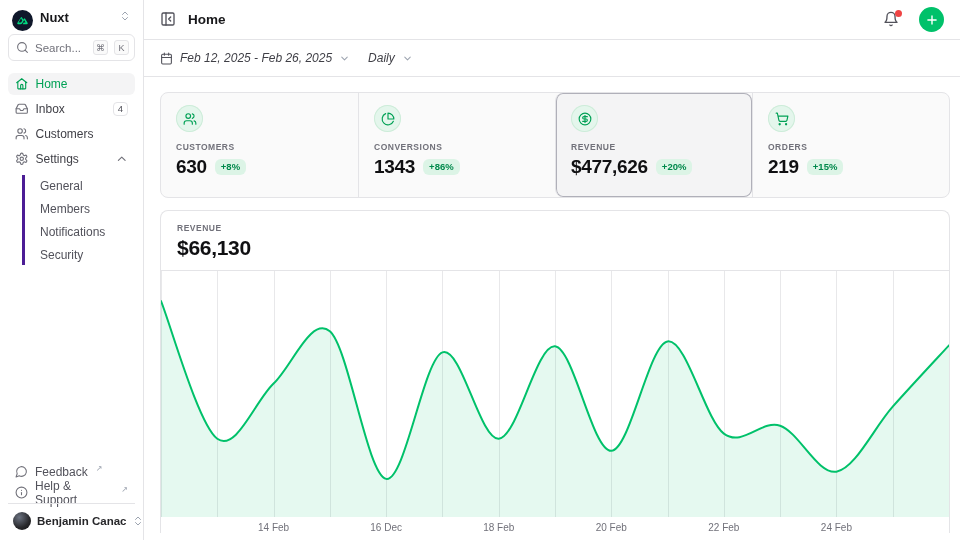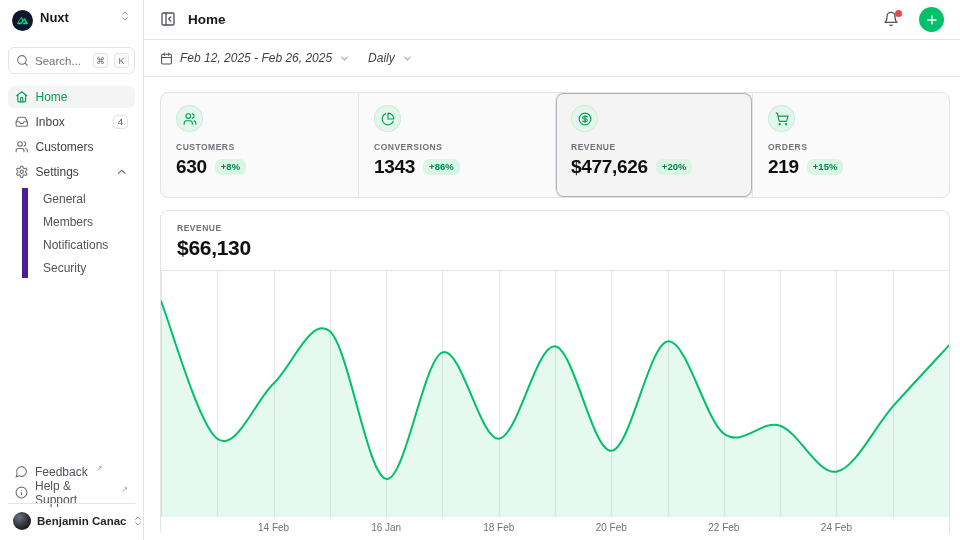--- a/index.html
+++ b/index.html
@@ -11,36 +11,36 @@
   .sidebar { width:144px; min-width:144px; height:540px; border-right:1px solid #e4e4e7;
     display:flex; flex-direction:column; padding:10px 8px 8px; background:#fff; }
   .logo-row { display:flex; gap:7px; padding:0 4px; height:24px; cursor:pointer; }
   .logo-circle { width:21px; height:21px; border-radius:50%; background:#0f172a;
     display:flex; align-items:center; justify-content:center; flex:none; }
   .logo-circle svg { width:13px; height:13px; }
   .brand-name { font-size:13px; font-weight:700; color:#18181b; flex:1; }
   .icon-sm { width:13px; height:13px; color:#71717a; flex:none; }
   .icon-xs { width:12px; height:12px; color:#9ca3af; flex:none; }
 
-  .search-box { margin-top:13px; height:27px; border:1px solid #e4e4e7; border-radius:6px;
+  .search-box { height:27px; border:1px solid #e4e4e7; border-radius:6px;
     display:flex; align-items:center; gap:6px; padding:0 5px 0 7px; background:#fff; cursor:text; }
   .search-box .ph { font-size:11.5px; color:#71717a; flex:1; }
   .kbd { font-size:9px; color:#71717a; border:1px solid #e4e4e7; background:#fafafa;
     border-radius:3px; width:15px; height:15px; display:flex; align-items:center; justify-content:center; }
 
   .nav { margin-top:12px; display:flex; flex-direction:column; gap:3px; }
   .nav-item { height:22px; display:flex; align-items:center; gap:7px; padding:0 7px;
     border-radius:6px; font-size:12px; color:#3f3f46; cursor:pointer; }
   .nav-item svg { width:13.5px; height:13.5px; color:#71717a; flex:none; }
   .nav-item .lbl { flex:1; white-space:nowrap; }
   .nav-item.active { background:#f4f4f5; color:#00a155; }
   .nav-item.active svg { color:#00a155; }
   .count-badge { font-size:9.5px; color:#52525b; border:1px solid #e4e4e7; border-radius:4px;
     padding:1px 4px; line-height:1; background:#fff; }
-  .sub-list { margin:2px 0 0 14px; border-left:6px solid #4c1d95; padding-left:15px;
+  .sub-list { margin:2px 0 0 14px; border-left:3px solid #4c1d95; padding-left:15px;
     display:flex; flex-direction:column; gap:2px; }
   .sub-item { height:21px; display:flex; align-items:center; font-size:12px; color:#52525b;
     border-radius:6px; cursor:pointer; }
 
   .sidebar-spacer { flex:1; }
   .foot-link { height:21px; display:flex; align-items:center; gap:7px; padding:0 7px;
     font-size:12px; color:#52525b; cursor:pointer; border-radius:6px; }
   .foot-link svg { width:13px; height:13px; color:#71717a; flex:none; }
   .ext { font-size:8px; color:#9ca3af; margin-left:1px; transform:translateY(-3px); }
   .user-row { border-top:1px solid #e4e4e7; padding:8px 5px 2px;
@@ -342,21 +342,21 @@
               <line x1="619.5" x2="619.5" y1="0" y2="246" stroke="#e8e8ea" stroke-width="1"></line>
               <line x1="675.5" x2="675.5" y1="0" y2="246" stroke="#e8e8ea" stroke-width="1"></line>
               <line x1="732.5" x2="732.5" y1="0" y2="246" stroke="#e8e8ea" stroke-width="1"></line>
               <line x1="788.5" x2="788.5" y1="0" y2="246" stroke="#e8e8ea" stroke-width="1"></line>
               <path d="M0,30.049225159525975C9.380952380952381,52.997265268915214,37.52380952380952,153.98359161349134,56.285714285714285,167.73746581586144C75.04761904761905,181.49134001823154,93.80952380952381,130.47493163172288,112.57142857142857,112.57247037374657C131.33333333333334,94.67000911577027,150.0952380952381,44.438468550592525,168.85714285714286,60.32269826800365C187.61904761904762,76.20692798541477,206.38095238095238,204.36463081130356,225.14285714285714,207.8778486782133C243.9047619047619,211.39106654512304,262.6666666666667,88.09206927985413,281.42857142857144,81.40200546946215C300.1904761904762,74.71194165907018,318.95238095238096,168.74658158614403,337.7142857142857,167.73746581586144C356.4761904761905,166.72835004557885,375.23809523809524,73.32907930720145,394,75.34731084776664C412.76190476190476,77.36554238833182,431.5238095238095,180.66909753874202,450.2857142857143,179.8468550592525C469.04761904761904,179.024612579763,487.80952380952385,73.29170464904284,506.5714285714286,70.41385597082953C525.3333333333334,67.53600729261622,544.0952380952382,148.52689152233364,562.8571428571429,162.57976298997266C581.6190476190476,176.6326344576117,600.3809523809523,148.3773928896992,619.1428571428571,154.73108477666364C637.9047619047619,161.08477666362808,656.6666666666666,203.87876025524156,675.4285714285714,200.70191431175934C694.1904761904763,197.52506836827712,712.952380952381,156.72838650865998,731.7142857142858,135.67000911577028C750.4761904761906,114.61163172288059,778.6190476190476,84.57137648131268,788,74.35164995442116L788,246L0,246Z" fill="rgba(0,193,106,0.10)"></path>
               <path d="M0,30.049225159525975C9.380952380952381,52.997265268915214,37.52380952380952,153.98359161349134,56.285714285714285,167.73746581586144C75.04761904761905,181.49134001823154,93.80952380952381,130.47493163172288,112.57142857142857,112.57247037374657C131.33333333333334,94.67000911577027,150.0952380952381,44.438468550592525,168.85714285714286,60.32269826800365C187.61904761904762,76.20692798541477,206.38095238095238,204.36463081130356,225.14285714285714,207.8778486782133C243.9047619047619,211.39106654512304,262.6666666666667,88.09206927985413,281.42857142857144,81.40200546946215C300.1904761904762,74.71194165907018,318.95238095238096,168.74658158614403,337.7142857142857,167.73746581586144C356.4761904761905,166.72835004557885,375.23809523809524,73.32907930720145,394,75.34731084776664C412.76190476190476,77.36554238833182,431.5238095238095,180.66909753874202,450.2857142857143,179.8468550592525C469.04761904761904,179.024612579763,487.80952380952385,73.29170464904284,506.5714285714286,70.41385597082953C525.3333333333334,67.53600729261622,544.0952380952382,148.52689152233364,562.8571428571429,162.57976298997266C581.6190476190476,176.6326344576117,600.3809523809523,148.3773928896992,619.1428571428571,154.73108477666364C637.9047619047619,161.08477666362808,656.6666666666666,203.87876025524156,675.4285714285714,200.70191431175934C694.1904761904763,197.52506836827712,712.952380952381,156.72838650865998,731.7142857142858,135.67000911577028C750.4761904761906,114.61163172288059,778.6190476190476,84.57137648131268,788,74.35164995442116" fill="none" stroke="#00c16a" stroke-width="2" stroke-linecap="round"></path>
             </svg>
         </div>
         <div class="chart-x-labels">
             <span class="tick-label" style="left: 14.2857%;">14 Feb</span>
-            <span class="tick-label" style="left: 28.5714%;">16 Jan</span>
+            <span class="tick-label" style="left: 28.5714%;">16 Dec</span>
             <span class="tick-label" style="left: 42.8571%;">18 Feb</span>
             <span class="tick-label" style="left: 57.1429%;">20 Feb</span>
             <span class="tick-label" style="left: 71.4286%;">22 Feb</span>
             <span class="tick-label" style="left: 85.7143%;">24 Feb</span>
           </div>
       </section>
 
     </div>
   </main>
 </div>

